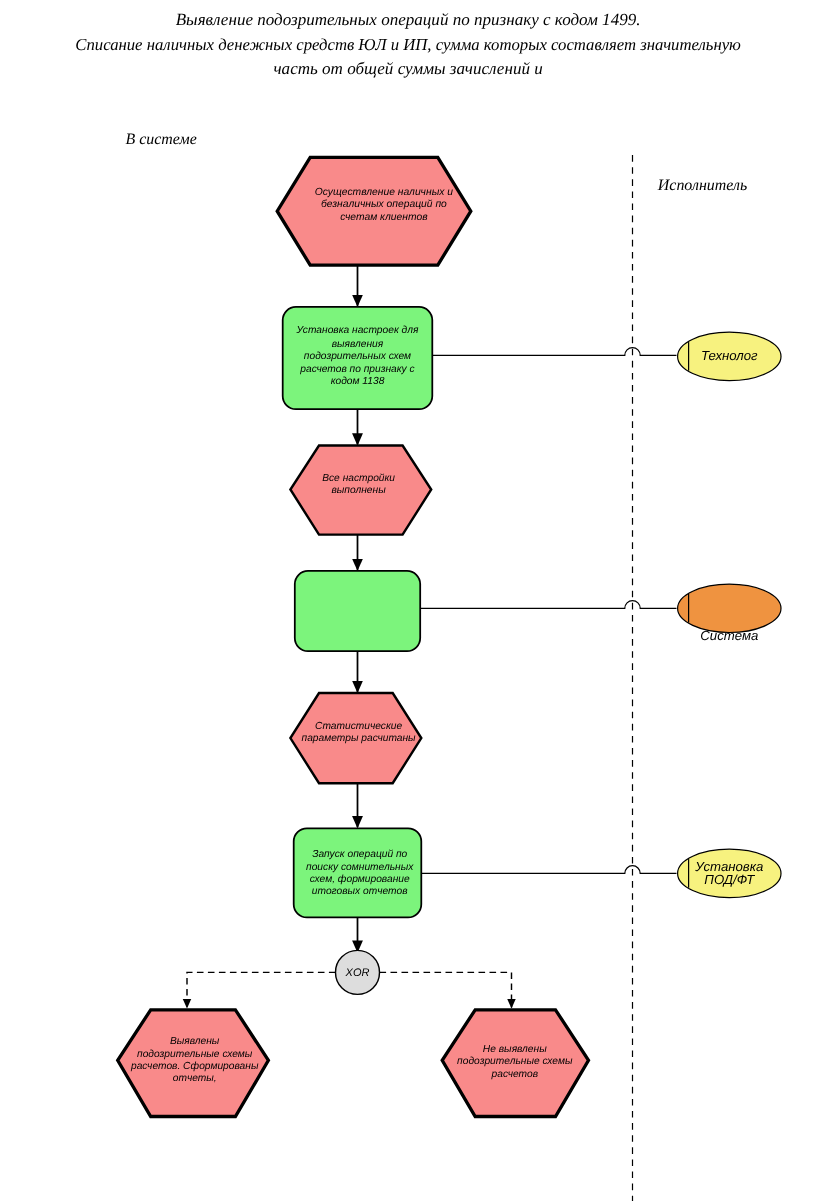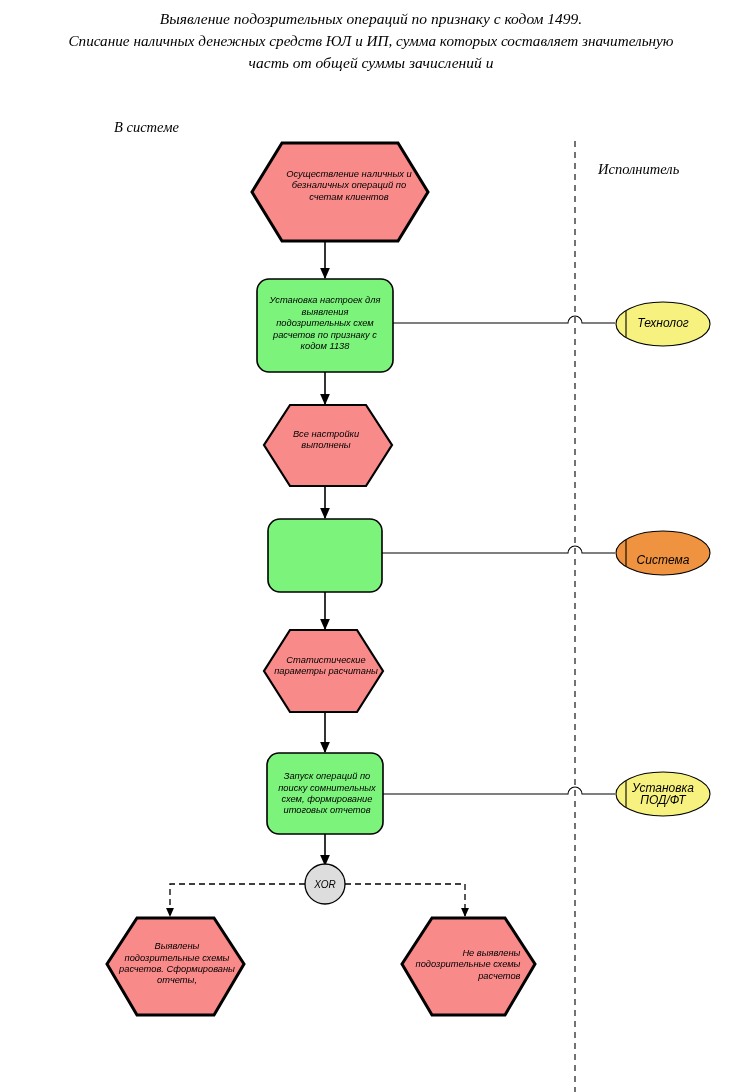--- a/index.html
+++ b/index.html
@@ -52,32 +52,32 @@
     pointer-events:none;
     white-space:pre-line;
   }
   .node-text.ev1{left:249px;top:160px;width:200px;height:50px;font-size:9.4px;}
   .node-text.fn1{left:259px;top:288px;width:132px;height:72px;}
   .node-text.ev2{left:268px;top:424px;width:116px;height:32px;}
   .node-text.fn2{left:270px;top:517px;width:112px;height:80px;}
   .node-text.ev3{left:262px;top:650px;width:128px;height:32px;}
   .node-text.fn3{left:268px;top:764px;width:118px;height:60px;}
   .node-text.ev4{left:113px;top:938px;width:128px;height:52px;}
-  .node-text.ev5{left:400px;top:944px;width:136px;height:42px;text-align:right;}
+  .node-text.ev5{left:400px;top:944px;width:136px;height:42px;}
 
   .role-text{
     position:absolute;
     display:flex;align-items:center;justify-content:center;
     text-align:center;
     font-family:"Liberation Sans", sans-serif;
     font-size:12px;line-height:11.6px;
     color:#000;pointer-events:none;white-space:pre-line;
   }
   .role-text.r1{left:620px;top:313px;width:86px;height:22px;}
-  .role-text.r2{left:620px;top:550px;width:86px;height:22px;}
+  .role-text.r2{left:620px;top:568px;width:86px;height:22px;}
   .role-text.r3{left:620px;top:779px;width:86px;height:32px;}
 
   .gateway-text{
     position:absolute;left:305px;top:876px;width:40px;height:16px;
     display:flex;align-items:center;justify-content:center;
     font-family:"Liberation Sans", sans-serif;
     font-size:10px;color:#000;pointer-events:none;
   }
 </style>
 </head>

